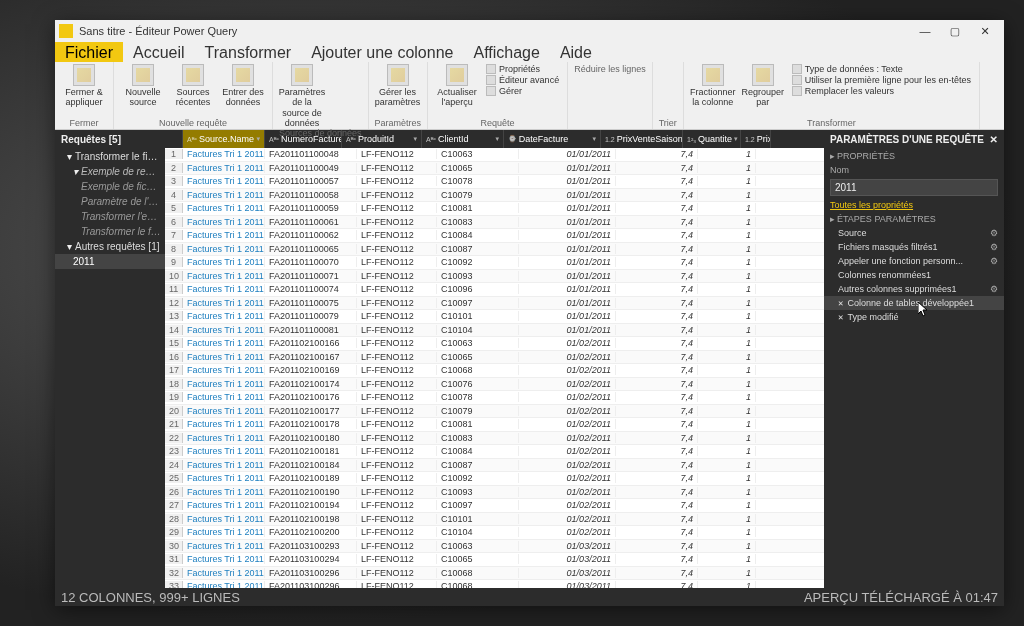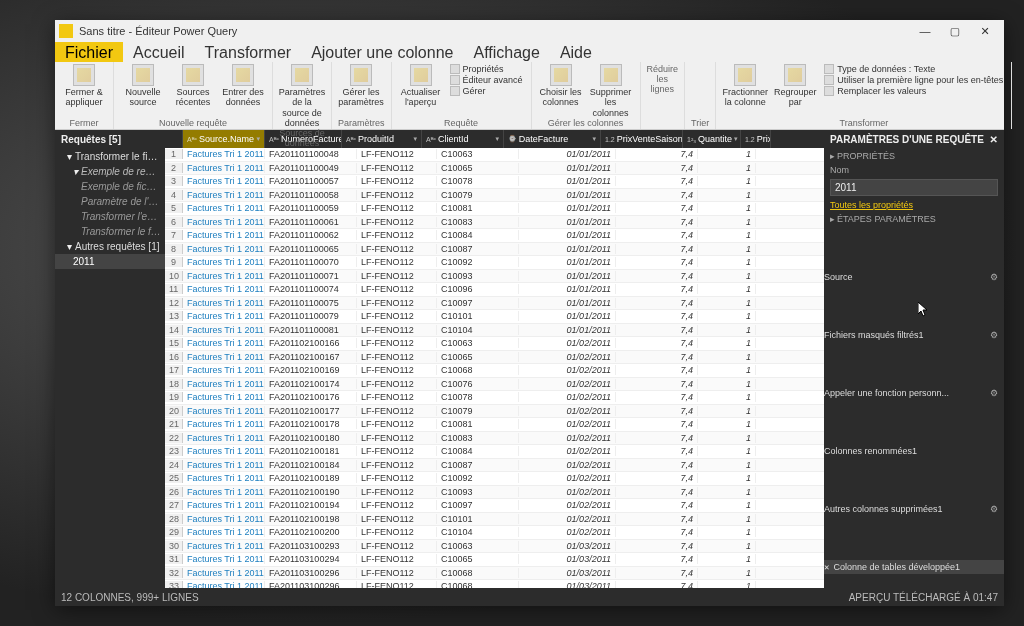--- a/index.html
+++ b/index.html
@@ -50,25 +50,25 @@
 .c-df { width: 97px; text-align: right; font-style: italic; }
 .c-pvs { width: 82px; text-align: right; font-style: italic; }
 .c-q { width: 58px; text-align: right; font-style: italic; }
 .c-pv { width: 30px; }
 .rightpane { width: 180px; background: #2c2c2c; color: #ddd; font-size: 10px; display: flex; flex-direction: column; }
 .rightpane .ttl { padding: 4px 6px; font-weight: bold; color: #eee; display: flex; justify-content: space-between; }
 .rightpane .sec { padding: 2px 6px; color: #aaa; font-size: 9px; }
 .rightpane input { width: calc(100% - 12px); margin: 2px 6px; background: #444; border: 1px solid #555; color: #eee; font-size: 10px; padding: 2px 4px; }
 .rightpane .link { color: #f2c811; font-size: 9px; padding: 2px 6px; cursor: pointer; text-decoration: underline; }
 .rightpane .steps { flex: 1; overflow: hidden; }
-.rightpane .step { padding: 2px 6px 2px 0; font-size: 9px; cursor: pointer; white-space: nowrap; overflow: hidden; text-overflow: ellipsis; display: flex; align-items: center; gap: 4px; margin-top: 44px; }
+.rightpane .step { padding: 2px 6px 2px 14px; font-size: 9px; cursor: pointer; white-space: nowrap; overflow: hidden; text-overflow: ellipsis; display: flex; align-items: center; gap: 4px; }
 .rightpane .step .gear { margin-left: auto; font-size: 9px; color: #aaa; }
 .rightpane .step.sel { background: #444; }
 .rightpane .step .xmark { font-family: monospace; }
-.statusbar { height: 18px; background: #2c2c2c; color: #bbb; font-size: 10px; display: flex; align-items: center; padding: 0 6px; justify-content: space-between; }
+.statusbar { height: 18px; background: #2c2c2c; color: #bbb; font-size: 13px; display: flex; align-items: center; padding: 0 6px; justify-content: space-between; }
 .cursor { position: absolute; width: 12px; height: 16px; pointer-events: none; }
 </style>
 </head>
 <body>
 
 <div class="window">
 
   <div class="titlebar">
     <span class="icon"></span>
     <span>Sans titre - Éditeur Power Query</span>
@@ -134,33 +134,20 @@
             <div class="ic"></div>
             <span>Actualiser l'aperçu</span>
           </div>
           <div class="smallrow">
             <span><span class="ic-sm"></span> Propriétés</span>
             <span><span class="ic-sm"></span> Éditeur avancé</span>
             <span><span class="ic-sm"></span> Gérer</span>
           </div>
         </div>
         <div class="label">Requête</div>
-      </div>
-      <div class="group">
-        <div class="items">
-          <div class="bigbtn">
-            <div class="ic"></div>
-            <span>Choisir les colonnes</span>
-          </div>
-          <div class="bigbtn">
-            <div class="ic"></div>
-            <span>Supprimer les colonnes</span>
-          </div>
-        </div>
-        <div class="label">Gérer les colonnes</div>
       </div>
       <div class="group">
         <div class="label">Réduire les lignes</div>
       </div>
       <div class="group">
         <div class="items"></div>
         <div class="label">Trier</div>
       </div>
       <div class="group">
         <div class="items">

